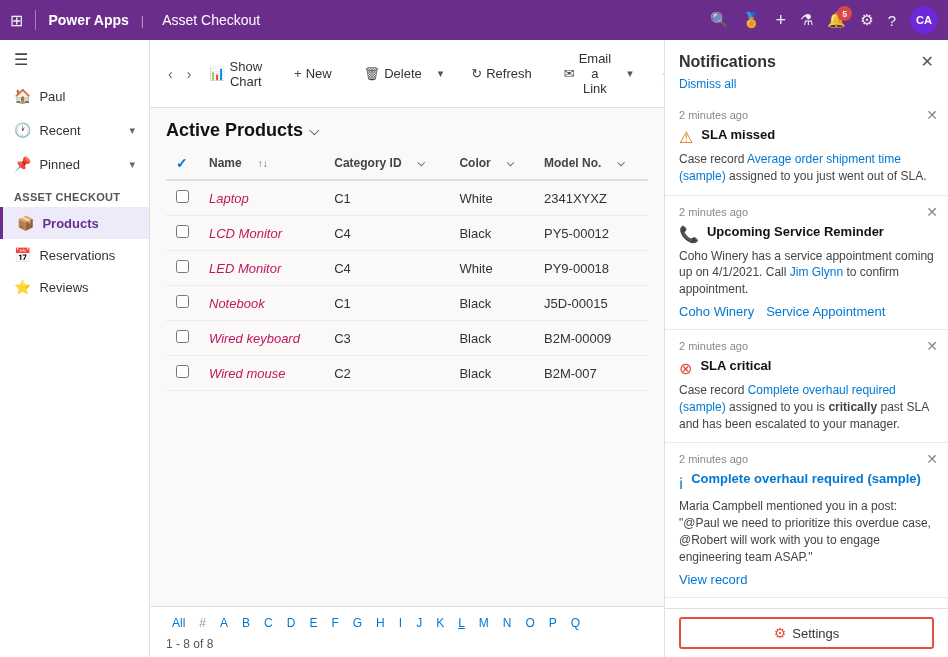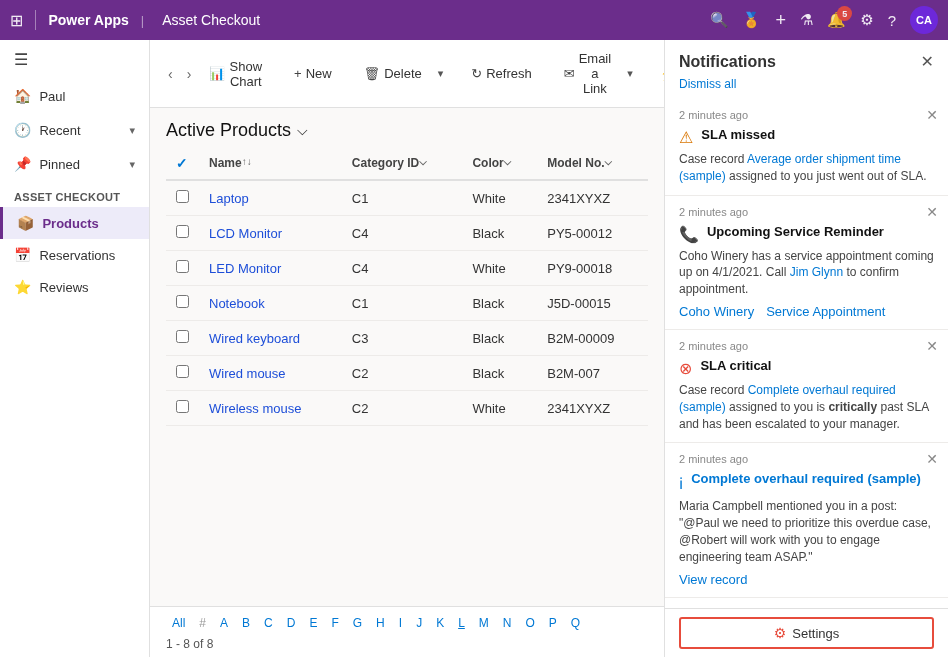--- a/index.html
+++ b/index.html
@@ -154,21 +154,21 @@
 
     
     .list-header {
       padding: 12px 16px 6px;
       display: flex;
       align-items: center;
       gap: 6px;
     }
     .list-title {
       font-size: 18px;
-      font-weight: 400;
+      font-weight: 700;
       color: #111;
     }
     .list-title-dropdown { font-size: 14px; cursor: pointer; color: #333; }
 
     
     .table-container {
       flex: 1;
       overflow-y: auto;
       padding: 0 16px;
     }
@@ -178,24 +178,24 @@
     }
     thead th {
       text-align: left;
       padding: 8px 10px;
       border-bottom: 2px solid #e0e0e0;
       font-size: 12px;
       color: #444;
       font-weight: 600;
       white-space: nowrap;
     }
-    .th-inner { display: flex; gap: 0; }
+    .th-inner { display: flex; align-items: center; gap: 16px; }
     tbody tr { border-bottom: 1px solid #edebe9; }
     tbody td { padding: 9px 10px; font-size: 13px; }
-    .row-link { color: #1d4ed8; text-decoration: none; cursor: pointer; }
+    .row-link { color: #be185d; text-decoration: none; cursor: pointer; font-style: italic; }
     .col-check { width: 28px; }
     .check-icon { color: #0078d4; font-size: 14px; }
 
     
     .pagination-bar {
       display: flex;
       padding: 6px 16px;
       background: white;
       border-top: 1px solid #e0e0e0;
       gap: 0;
@@ -469,27 +469,20 @@
       <td>Black</td>
       <td>B2M-00009</td>
     </tr>
             <tr>
       <td class="col-check"><input type="checkbox" style="cursor: pointer;"></td>
       <td><a class="row-link">Wired mouse</a></td>
       <td>C2</td>
       <td>Black</td>
       <td>B2M-007</td>
     </tr>
-            <tr>
-      <td class="col-check"><input type="checkbox" style="cursor: pointer;"></td>
-      <td><a class="row-link">Wireless mouse</a></td>
-      <td>C2</td>
-      <td>White</td>
-      <td>2341XYXZ</td>
-    </tr>
           </tbody>
       </table>
     </div>
 
     <div class="pagination-bar">
       <div style="display:flex;flex-direction:column;width:100%;">
         <div class="page-letters" id="page-letters-container">
 
         <span class="page-letter">All</span>
             <span class="page-letter dimmed">#</span>

